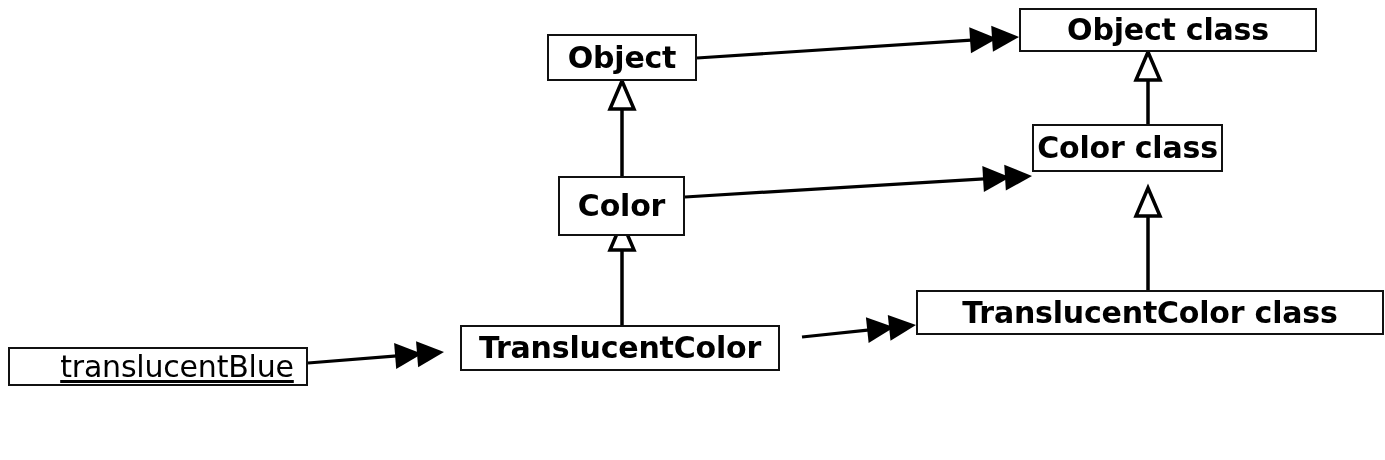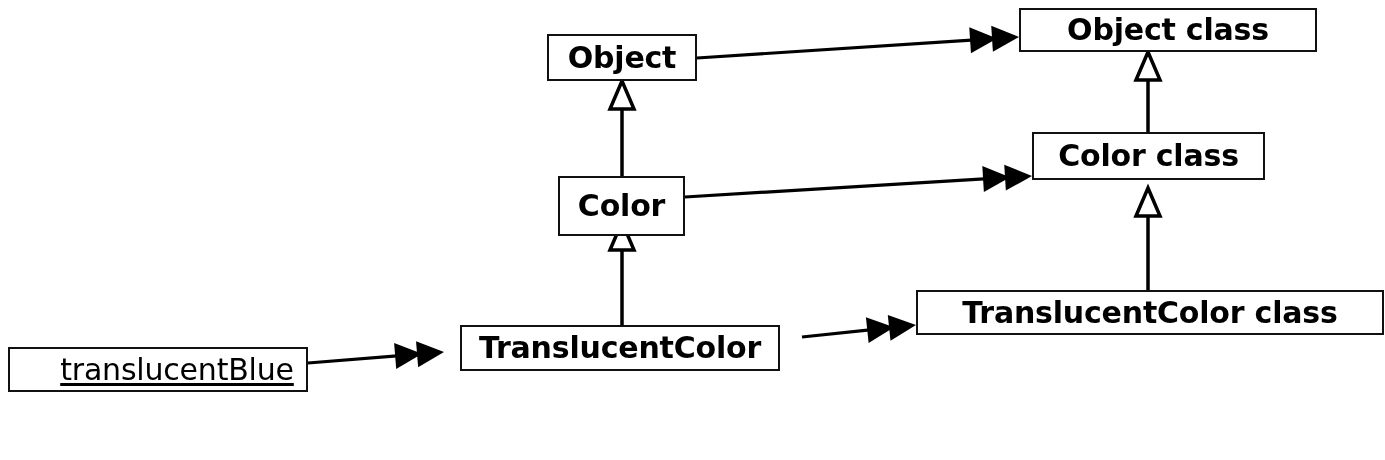--- a/index.html
+++ b/index.html
@@ -143,28 +143,28 @@
   <div id="node-layer">
       <div class="node" style="left: 547px; top: 34px; width: 150px; height: 47px;">
         <span class="node-label">Object</span>
       </div>
       <div class="node" style="left: 1019px; top: 8px; width: 298px; height: 44px;">
         <span class="node-label">Object class</span>
       </div>
       <div class="node" style="left: 558px; top: 176px; width: 127px; height: 60px;">
         <span class="node-label">Color</span>
       </div>
-      <div class="node" style="left: 1032px; top: 132px; width: 233px; height: 48px;">
+      <div class="node" style="left: 1032px; top: 124px; width: 191px; height: 48px;">
         <span class="node-label">Color class</span>
       </div>
       <div class="node" style="left: 460px; top: 325px; width: 320px; height: 46px;">
         <span class="node-label">TranslucentColor</span>
       </div>
       <div class="node" style="left: 916px; top: 290px; width: 468px; height: 45px; text-align: right;">
         <span class="node-label">TranslucentColor class</span>
       </div>
-      <div class="node instance" style="left: 8px; top: 347px; width: 300px; height: 45px; padding-left: 38px;">
+      <div class="node instance" style="left: 8px; top: 347px; width: 300px; height: 39px; padding-left: 38px;">
         <span class="node-label">translucentBlue</span>
       </div>
     </div>
 
 
 </div>
 
 </body></html>

